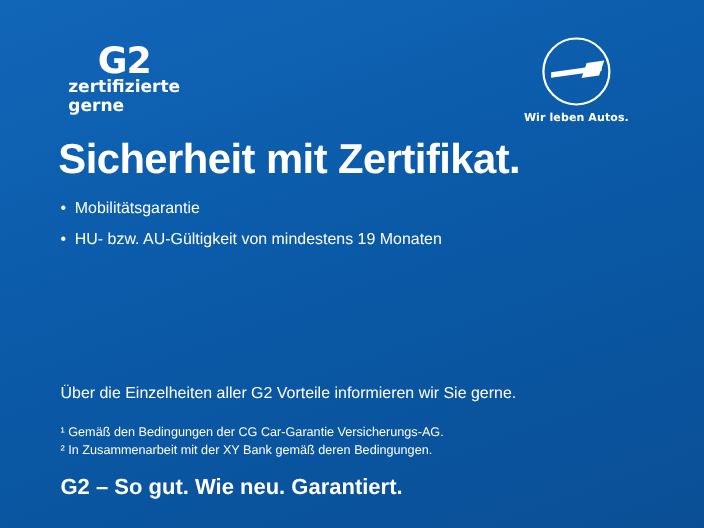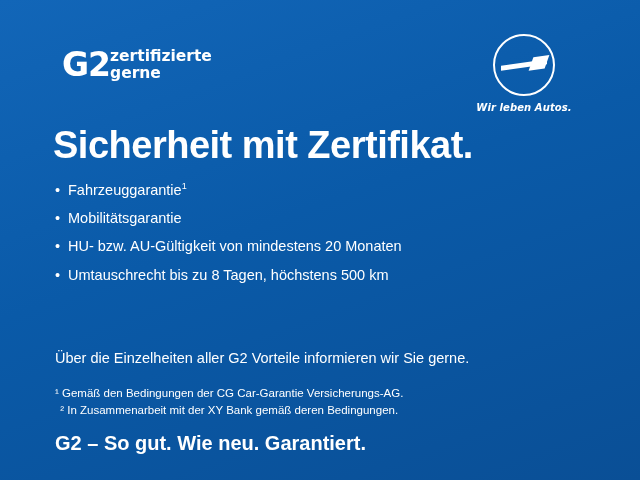--- a/index.html
+++ b/index.html
@@ -28,23 +28,24 @@
     position: absolute;
     top: 22px;
     left: 0;
     width: 640px;
     height: 80px;
   }
 
   .g2-logo {
     position: absolute;
     left: 62px;
-    top: 26px;
+    top: 16px;
     display: flex;
-    align-items: flex-start;
+    align-items: center;
+    flex-direction: column;
   }
   .g2-mark {
     font-size: 33px;
     font-weight: bold;
     letter-spacing: -1px;
     line-height: 1;
     color: #ffffff;
     font-family: "DejaVu Sans", sans-serif;
   }
   .g2-words {
@@ -55,21 +56,20 @@
     font-family: "DejaVu Sans", sans-serif;
   }
   .g2-words span { display: block; }
 
   .opel-logo {
     position: absolute;
     right: 62px;
     top: 12px;
     width: 108px;
     text-align: center;
-    font-style: italic;
   }
   .opel-emblem {
     width: 62px;
     height: 62px;
     margin: 0 auto;
     position: relative;
   }
   .opel-emblem .ring {
     position: absolute;
     inset: 0;
@@ -160,21 +160,21 @@
 
   
   .footnotes {
     position: absolute;
     left: 55px;
     top: 385px;
     font-size: 11.5px;
     line-height: 1.45;
     color: #ffffff;
   }
-  .footnotes div { white-space: nowrap; text-align: center; }
+  .footnotes div { white-space: nowrap; }
 
   
   .tagline {
     position: absolute;
     left: 55px;
     top: 432px;
     font-size: 20px;
     font-weight: bold;
     color: #ffffff;
     white-space: nowrap;
@@ -201,24 +201,22 @@
         <div class="bolt"></div>
       </div>
       <div class="opel-claim">Wir leben Autos.</div>
     </div>
 
   </div>
 
   <div class="headline">Sicherheit mit Zertifikat.</div>
 
   <ul class="bullets">
-    <li><span>Fahrzeuggarantie</span><sup>1</sup></li>
     <li><span>Mobilitätsgarantie</span></li>
-    <li><span>HU- bzw. AU-Gültigkeit von mindestens 20 Monaten</span></li>
-    <li><span>Umtauschrecht bis zu 8 Tagen, höchstens 500 km</span></li>
+    <li><span>HU- bzw. AU-Gültigkeit von mindestens 19 Monaten</span></li>
   </ul>
 
   <div class="closing">Über die Einzelheiten aller G2 Vorteile informieren wir Sie gerne.</div>
 
   <div class="footnotes">
     <div>¹ Gemäß den Bedingungen der CG Car-Garantie Versicherungs-AG.</div>
     <div>² In Zusammenarbeit mit der XY Bank gemäß deren Bedingungen.</div>
   </div>
 
   <div class="tagline">G2 – So gut. Wie neu. Garantiert.</div>

